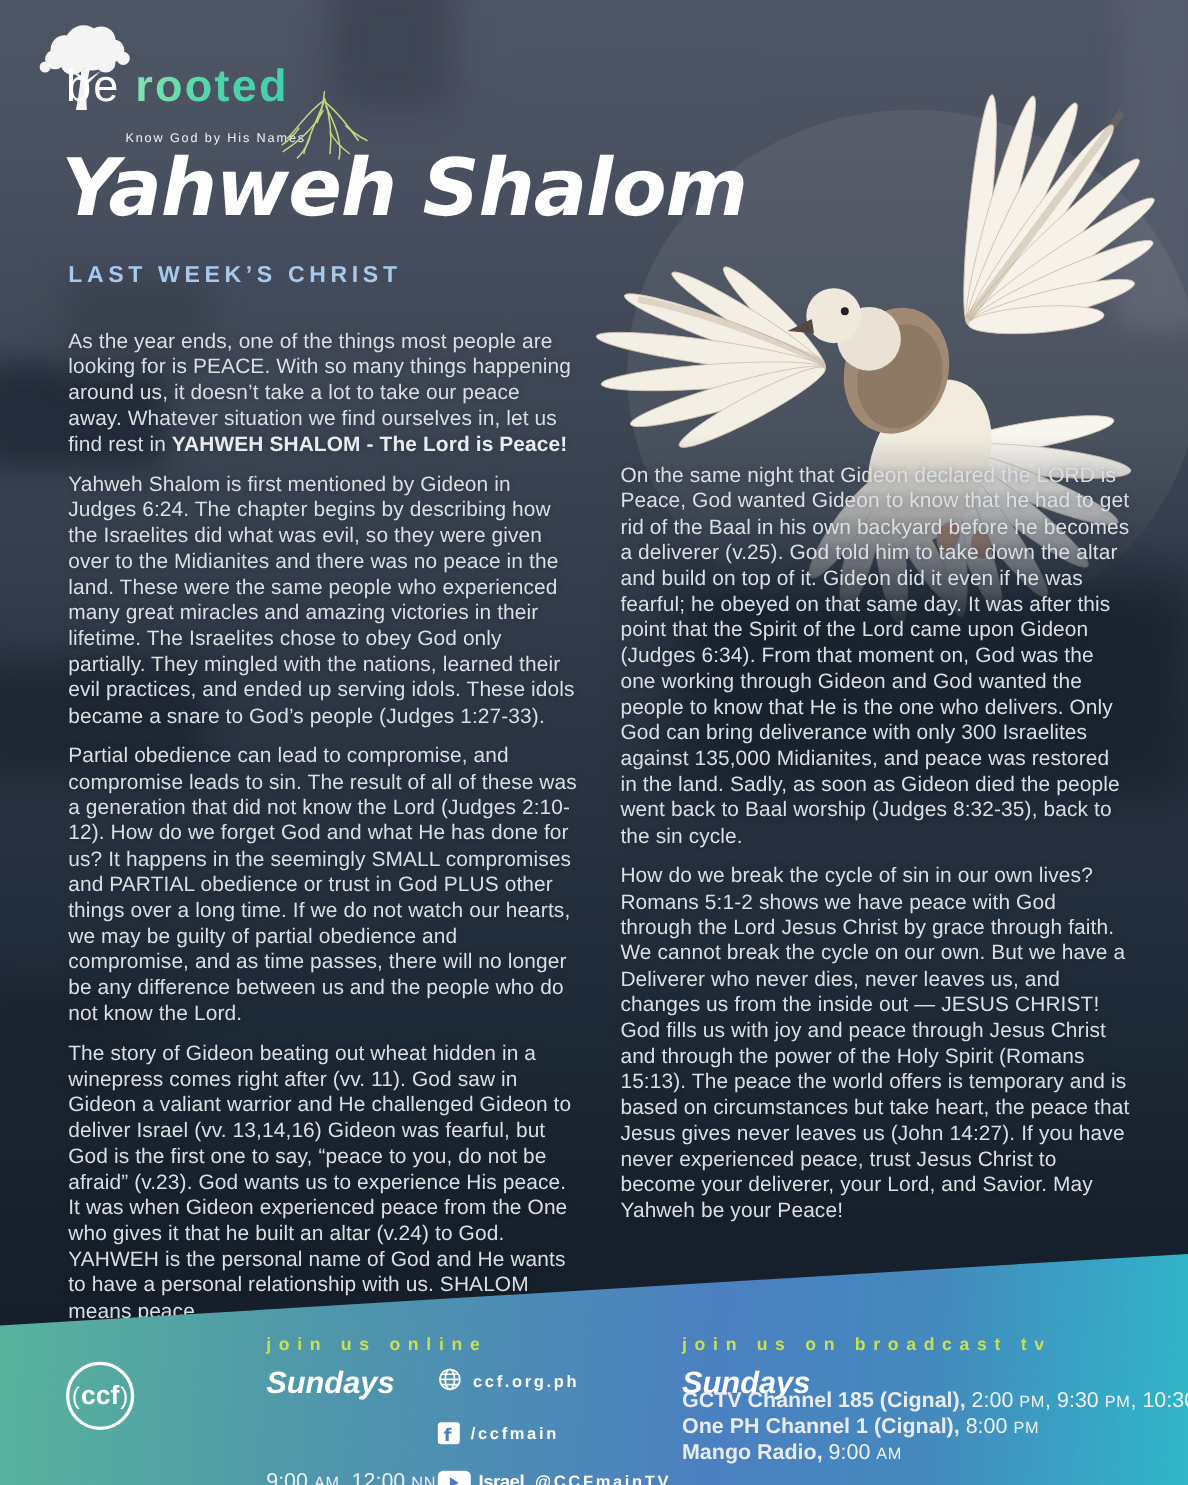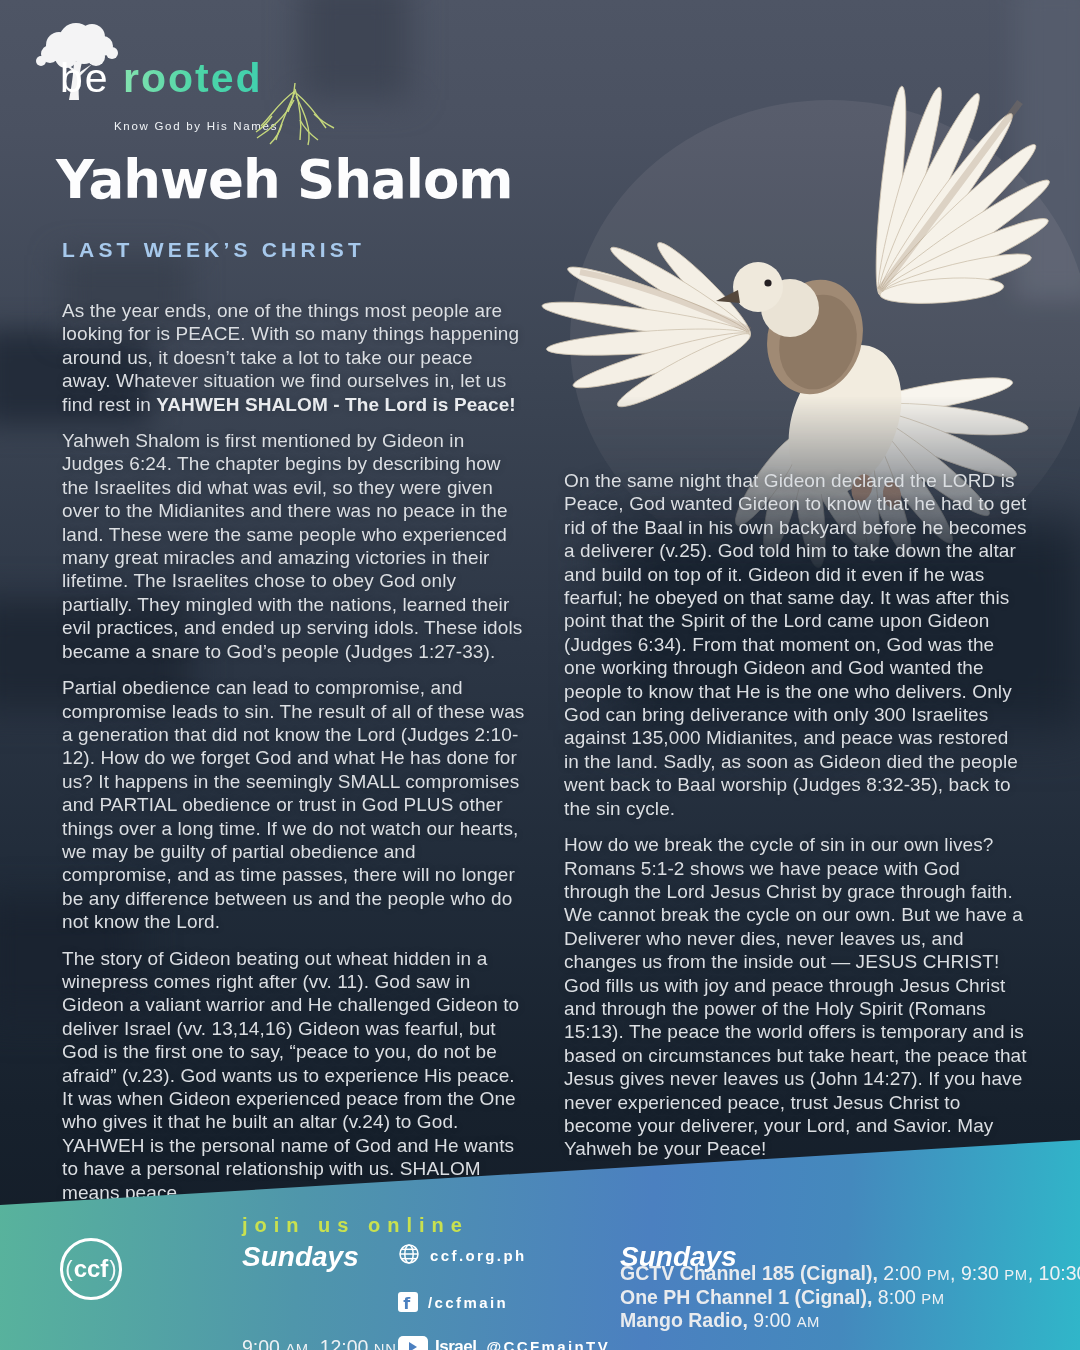--- a/index.html
+++ b/index.html
@@ -27,40 +27,40 @@
   }
 
   
   .tree{position:absolute;left:26px;top:12px;width:104px;height:100px;}
   .wordmark{position:absolute;left:60px;top:58px;font-size:41px;letter-spacing:2px;line-height:1;}
   .wm-be{color:#ffffff;font-weight:400;}
   .wm-rooted{font-weight:800;background:linear-gradient(92deg,#84e2af,#4cd5a7 55%,#41d0ae);-webkit-background-clip:text;background-clip:text;color:transparent;}
   .tagline{position:absolute;left:114px;top:120px;font-size:11.5px;letter-spacing:1.7px;color:#f0f3f6;}
   .roots{position:absolute;left:250px;top:82px;width:92px;height:66px;}
 
-  .title{position:absolute;left:56px;top:153px;width:900px;font-family:"DejaVu Sans","Liberation Sans",sans-serif;font-weight:bold;font-size:53px;letter-spacing:-1px;color:#fdfdfe;line-height:1;}
+  .title{position:absolute;left:56px;top:134px;width:900px;font-family:"DejaVu Sans","Liberation Sans",sans-serif;font-weight:bold;font-size:72px;letter-spacing:-1px;color:#fdfdfe;line-height:1;font-style:italic;}
   .subtitle{position:absolute;left:62px;top:238px;font-size:21px;font-weight:bold;letter-spacing:4.2px;color:#a7c9ec;}
 
   
   .col{position:absolute;width:463px;}
   .col-left{left:62px;top:283px;margin-top:16px;}
-  .col-right{left:564px;top:421px;margin-top:48px;}
+  .col-right{left:564px;top:421px;}
   .col p{margin:0 0 13px 0;font-size:19px;line-height:23.4px;color:#dbdee2;letter-spacing:.1px;text-shadow:0 0 6px rgba(20,28,38,.35);}
   .rb{font-weight:bold;color:#e9ebee;}
   .rsc{font-size:.76em;letter-spacing:.6px;}
 
   
   .footer{position:absolute;left:0;top:1140px;width:1080px;height:210px;
     background:linear-gradient(94deg,#58b39c 0%,#4f96ab 28%,#4b80c0 60%,#4489bd 78%,#30b6c9 100%);
     clip-path:polygon(0 31%,100% 0,100% 100%,0 100%);}
   .ccf-logo{position:absolute;left:60px;top:1238px;width:56px;height:56px;border:3.5px solid #fff;border-radius:50%;
     display:flex;align-items:center;justify-content:center;color:#fff;}
   .ccf-logo .paren{font-size:22px;font-weight:400;opacity:.95;line-height:1;}
   .ccf-logo .ccf-txt{font-size:24px;font-weight:bold;letter-spacing:0;line-height:1;margin:0 1px;text-align:right;}
-  .f-heading{position:absolute;top:1214px;font-size:20px;font-weight:600;letter-spacing:7px;color:#c9e14f;}
+  .f-heading{position:absolute;top:1214px;font-size:16px;font-weight:600;letter-spacing:7px;color:#c9e14f;}
   .h-online{left:242px;}
   .h-broadcast{left:620px;}
   .f-day{position:absolute;top:1241px;font-size:28px;font-weight:bold;color:#fff;font-style:italic;}
   .d-online{left:242px;}
   .d-broadcast{left:620px;}
   .f-times{position:absolute;left:242px;top:1337px;font-size:19.5px;line-height:21.5px;color:#eef1f4;}
   .f-links{position:absolute;left:398px;top:1243px;display:flex;flex-direction:column;gap:24px;}
   .link-row{display:flex;align-items:center;gap:10px;color:#fff;font-size:15px;font-weight:600;letter-spacing:2.4px;}
   .fb-icon{width:20px;height:20px;background:#fff;border-radius:3px;display:flex;align-items:flex-end;justify-content:center;color:#4b80c0;font-weight:bold;font-size:16px;line-height:17px;font-family:"DejaVu Sans",sans-serif;}
   .yt-badge{width:30px;height:21px;background:#fff;border-radius:5px;display:flex;align-items:center;justify-content:center;}
@@ -224,20 +224,21 @@
     </div>
     <div class="link-row">
       <span class="yt-badge">
           <span class="tri"></span>
         </span>
       <span class="yt-word">Israel</span>
       <span>@CCFmainTV</span>
     </div>
   </div>
 
+  <div class="f-heading h-broadcast">join us on broadcast tv</div>
   <div class="f-day d-broadcast">Sundays</div>
   <div class="f-channels">
     <div><span class="rb">GCTV Channel 185 (Cignal),</span><span> 2:00 </span><span class="rsc">PM</span><span>, 9:30 </span><span class="rsc">PM</span><span>, 10:30 </span></div>
     <div><span class="rb">One PH Channel 1 (Cignal),</span><span> 8:00 </span><span class="rsc">PM</span></div>
     <div><span class="rb">Mango Radio,</span><span> 9:00 </span><span class="rsc">AM</span></div>
   </div>
 
 </div>
 
 </body></html>

